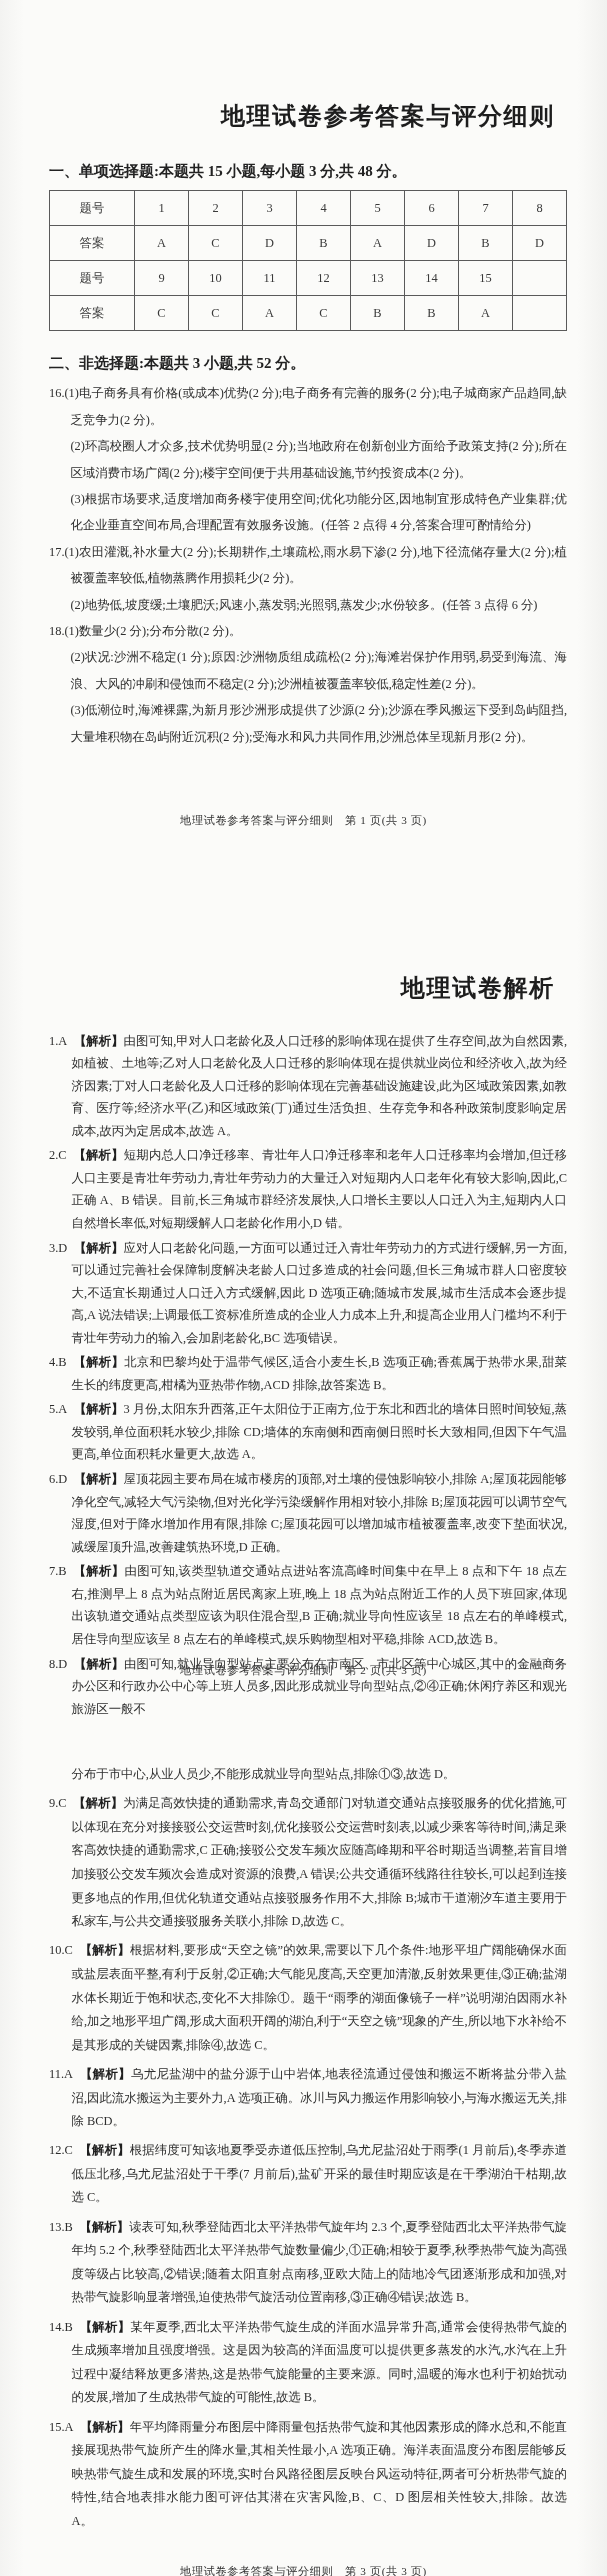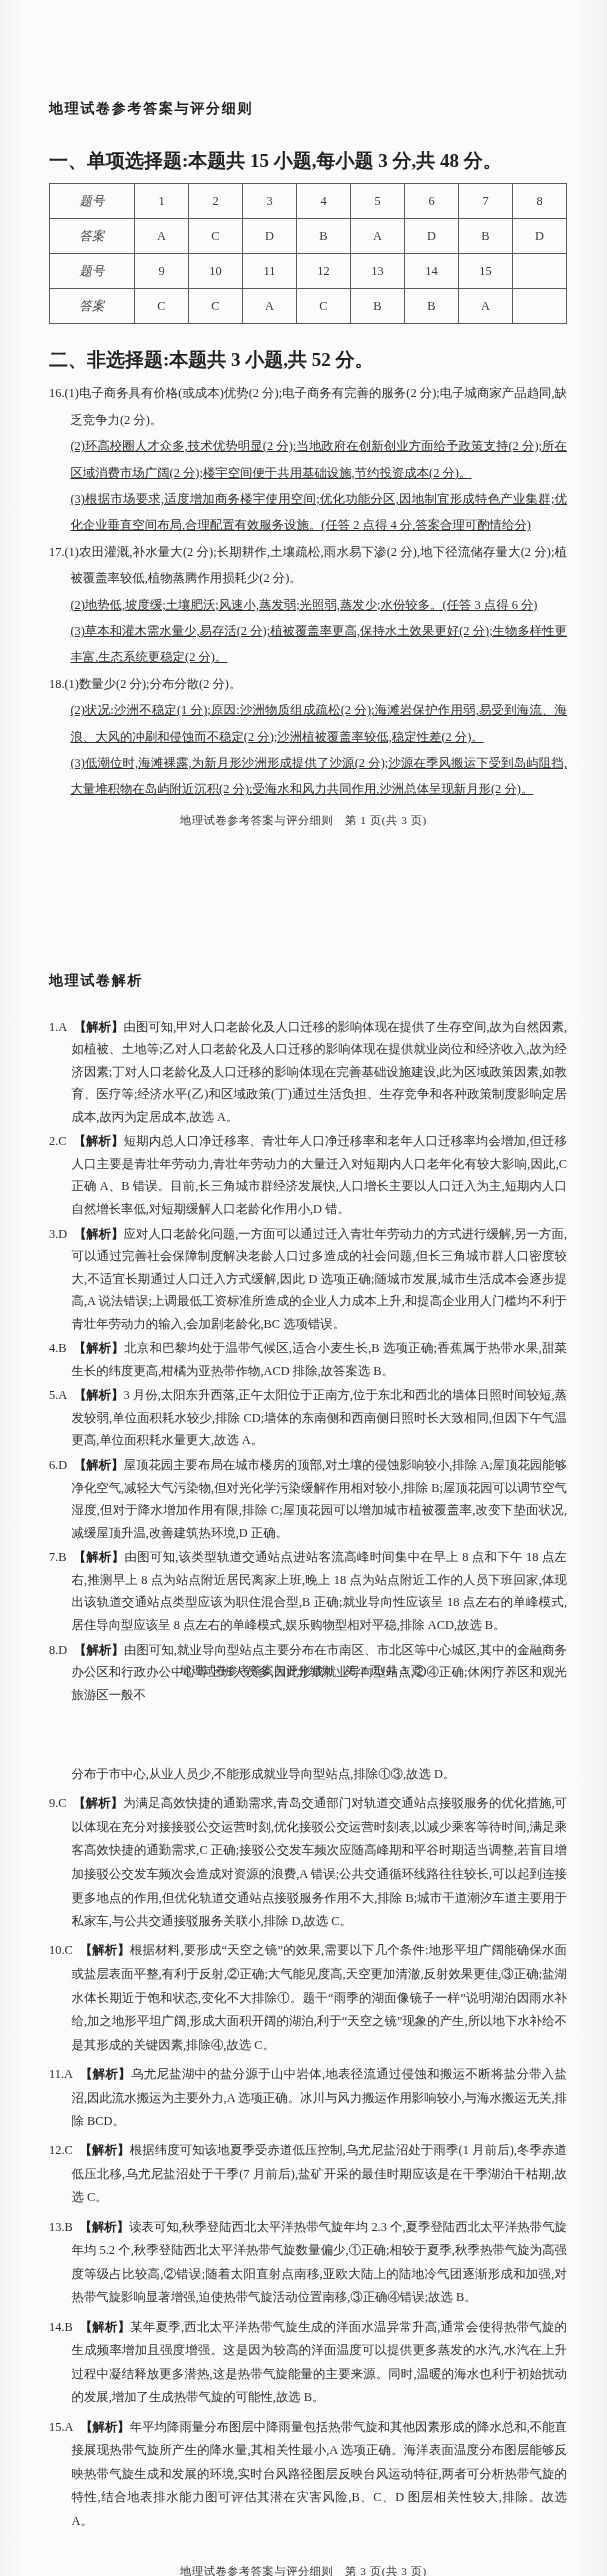--- a/index.html
+++ b/index.html
@@ -11,41 +11,41 @@
     position:relative;
     width:607px;
     height:2576px;
     margin:0 auto;
     overflow:hidden;
     color:#2b2b2b;
     background:linear-gradient(90deg,#f3f3f1 0,#fbfbf9 4%,#fbfbf9 95%,#f1f1ef 100%);
   }
   .page{position:absolute;left:0;right:0;padding:0 40px 0 49px;}
   .page-title{
-    margin:0;text-align:left;font-size:14px;font-weight:bold;
+    margin:12px;text-align:right;font-size:24px;font-weight:bold;
     letter-spacing:1.7px;color:#1d1d1d;
   }
   .sec-heading{
-    margin:0;font-size:19px;font-weight:bold;color:#222;
+    margin:0;font-size:15px;font-weight:bold;color:#222;
   }
   table.ans{
     width:100%;border-collapse:collapse;table-layout:fixed;
     font-size:12.4px;color:#3a3a3a;
   }
   table.ans td{
     border:0.6px solid #5a5a5a;text-align:center;height:34px;
     padding:0;
   }
-  table.ans td.th{width:84px;font-style:italic;}
+  table.ans td.th{width:84px;}
   .para{
     margin:0;font-size:12.4px;line-height:26.4px;text-align:justify;
     color:#2e2e2e;
   }
   .para.hang{padding-left:21.4px;text-indent:-21.4px;}
-  .para.sub{padding-left:21.4px;text-indent:0;text-decoration:underline;}
+  .para.sub{padding-left:21.4px;text-indent:0;}
   .item{
     margin:0 0 2.2px 0;font-size:12.4px;line-height:22.5px;text-align:justify;
     padding-left:22.5px;text-indent:-22.5px;color:#2e2e2e;
   }
   .p3 .item{line-height:23.6px;margin-bottom:5.6px;}
   .item .lab{margin-right:6.7px;}
   .item .mk{font-weight:bold;color:#1f1f1f;}
   .cont-para{
     margin:0;font-size:12.4px;line-height:23.6px;text-align:justify;
     padding-left:22.5px;color:#2e2e2e;
@@ -111,21 +111,20 @@
           </tr>
         </tbody>
     </table>
     <p class="sec-heading" style="margin-top:22.5px;">二、非选择题:本题共 3 小题,共 52 分。</p>
     <div style="margin-top:7.9px;">
         <p class="para hang">16.(1)电子商务具有价格(或成本)优势(2 分);电子商务有完善的服务(2 分);电子城商家产品趋同,缺乏竞争力(2 分)。</p>
         <p class="para sub">(2)环高校圈人才众多,技术优势明显(2 分);当地政府在创新创业方面给予政策支持(2 分);所在区域消费市场广阔(2 分);楼宇空间便于共用基础设施,节约投资成本(2 分)。</p>
         <p class="para sub">(3)根据市场要求,适度增加商务楼宇使用空间;优化功能分区,因地制宜形成特色产业集群;优化企业垂直空间布局,合理配置有效服务设施。(任答 2 点得 4 分,答案合理可酌情给分)</p>
         <p class="para hang">17.(1)农田灌溉,补水量大(2 分);长期耕作,土壤疏松,雨水易下渗(2 分),地下径流储存量大(2 分);植被覆盖率较低,植物蒸腾作用损耗少(2 分)。</p>
         <p class="para sub">(2)地势低,坡度缓;土壤肥沃;风速小,蒸发弱;光照弱,蒸发少;水份较多。(任答 3 点得 6 分)</p>
-        <p class="para sub">(3)草本和灌木需水量少,易存活(2 分);植被覆盖率更高,保持水土效果更好(2 分);生物多样性更丰富,生态系统更稳定(2 分)。</p>
         <p class="para hang">18.(1)数量少(2 分);分布分散(2 分)。</p>
         <p class="para sub">(2)状况:沙洲不稳定(1 分);原因:沙洲物质组成疏松(2 分);海滩岩保护作用弱,易受到海流、海浪、大风的冲刷和侵蚀而不稳定(2 分);沙洲植被覆盖率较低,稳定性差(2 分)。</p>
         <p class="para sub">(3)低潮位时,海滩裸露,为新月形沙洲形成提供了沙源(2 分);沙源在季风搬运下受到岛屿阻挡,大量堆积物在岛屿附近沉积(2 分);受海水和风力共同作用,沙洲总体呈现新月形(2 分)。</p>
       </div>
   </div>
   <div class="footer" style="top:813px;">地理试卷参考答案与评分细则　第 1 页(共 3 页)</div>
 
   <div class="page" style="top:956px;">
     <h1 class="page-title" style="margin-top:15.7px;">地理试卷解析</h1>
     <div style="margin-top:26px;">

